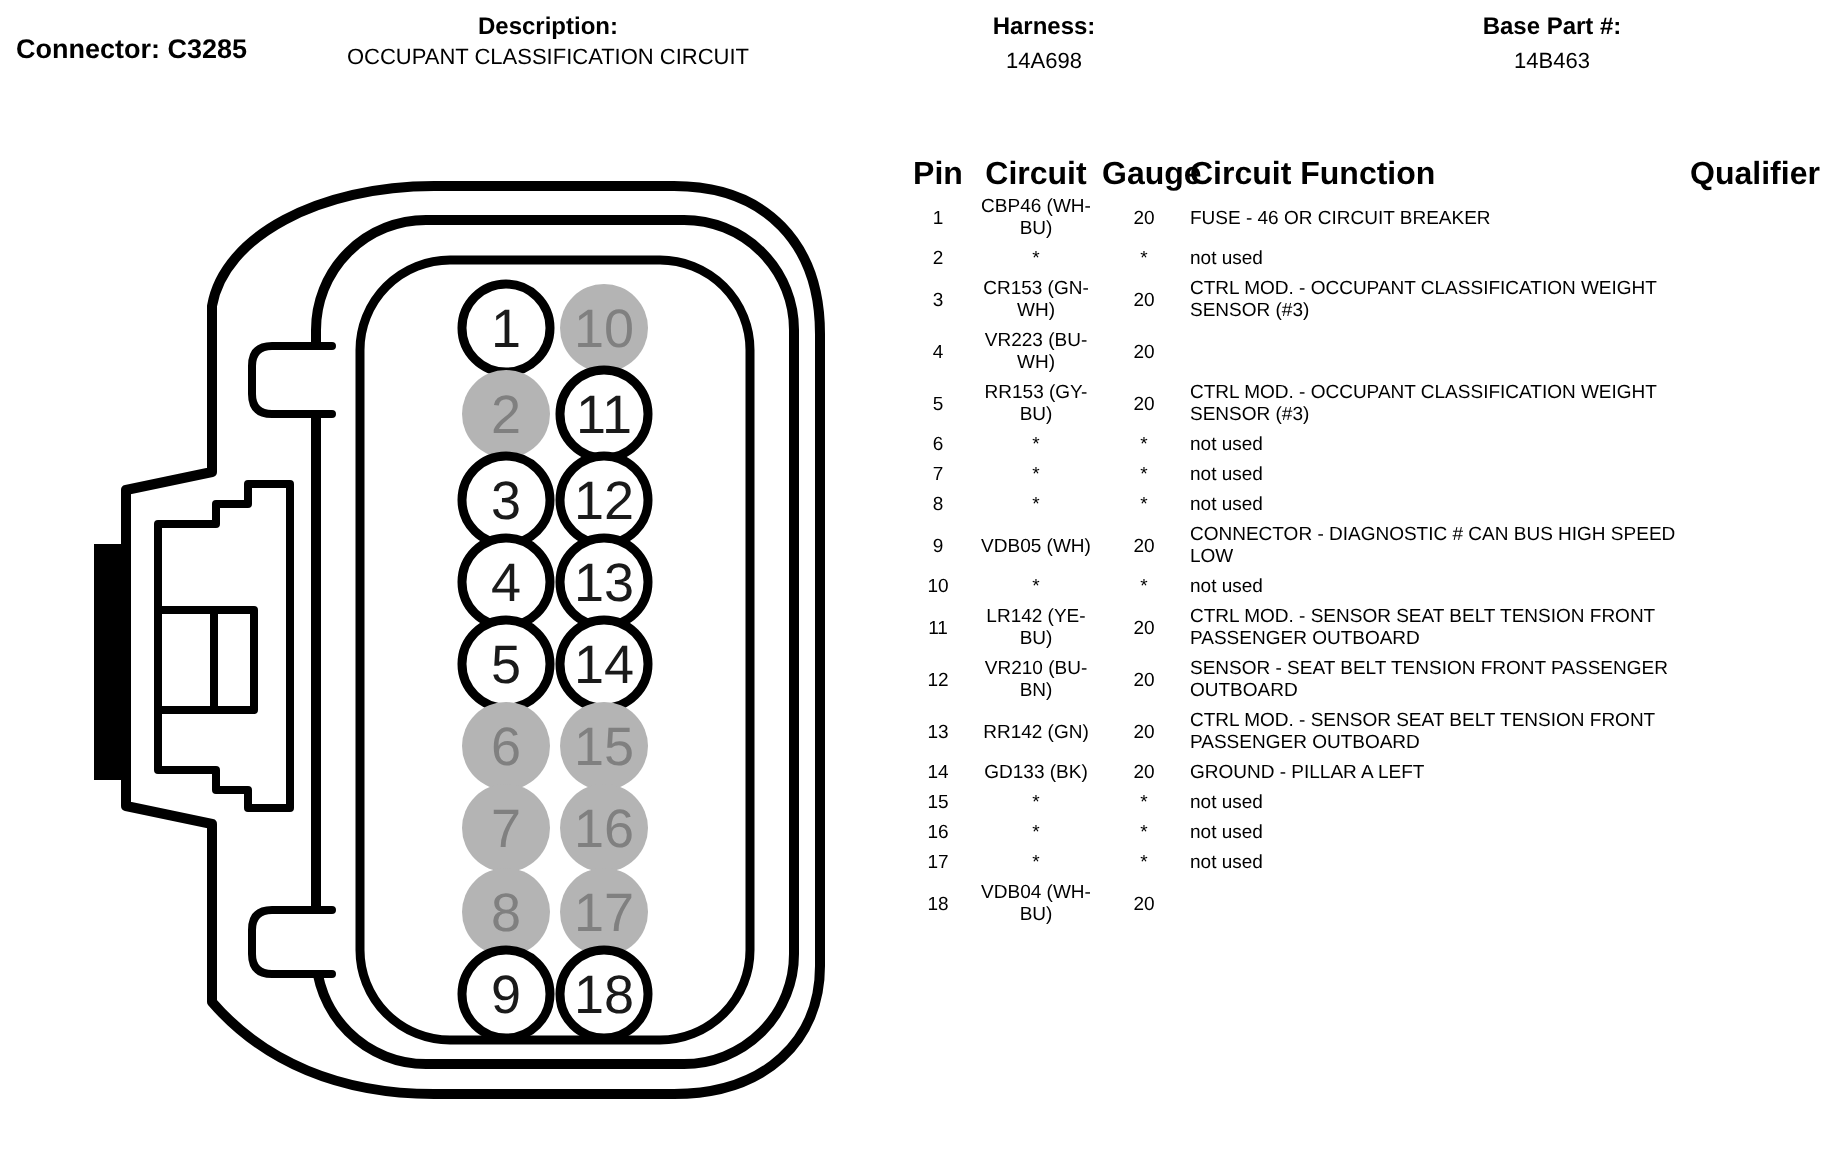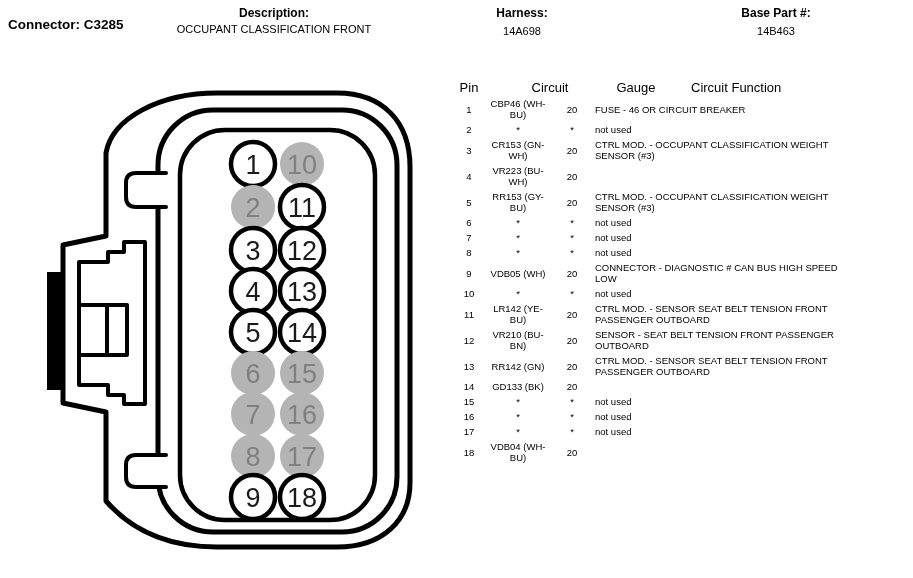--- a/index.html
+++ b/index.html
@@ -15,35 +15,35 @@
   .hdr-base{left:690px;width:172px;}
   .hdr-label{font-size:12px;font-weight:bold;}
   .hdr-value{font-size:11px;margin-top:5px;line-height:13px;}
   .hdr-desc .hdr-value{margin-top:3px;}
   
   .diagram-wrap{position:absolute;left:0;top:60px;width:450px;height:518px;}
   
   .pin-table{position:absolute;left:452px;top:80px;width:461px;font-size:9.5px;line-height:11px;}
   .trow{display:grid;grid-template-columns:34px 64px 44px 248px 71px;align-items:center;}
   .trow > div{padding:2px 1px;}
-  .thead{font-size:13px;font-weight:normal;line-height:12px;gap:32px;}
+  .thead{font-size:16px;font-weight:bold;line-height:12px;}
   .c-pin,.c-circuit,.c-gauge,.c-qual{text-align:center;}
   .c-func{text-align:left;padding-left:4px;}
   .thead .c-func{text-align:left;}
   .c-circuit{white-space:pre-line;}
 </style>
 </head>
 <body>
 
 <div class="hdr-connector">Connector: C3285</div>
 
 <div class="hdr-block hdr-desc">
   <div class="hdr-label">Description:</div>
   <div class="hdr-value">
-    <div>OCCUPANT CLASSIFICATION FRONT</div>
+    <div>OCCUPANT CLASSIFICATION CIRCUIT</div>
   </div>
 </div>
 
 <div class="hdr-block hdr-harness">
   <div class="hdr-label">Harness:</div>
   <div class="hdr-value">14A698</div>
 </div>
 
 <div class="hdr-block hdr-base">
   <div class="hdr-label">Base Part #:</div>
@@ -217,20 +217,21 @@
         <div class="c-pin">13</div>
         <div class="c-circuit">RR142 (GN)</div>
         <div class="c-gauge">20</div>
         <div class="c-func">CTRL MOD. - SENSOR SEAT BELT TENSION FRONT PASSENGER OUTBOARD</div>
         <div class="c-qual"></div>
       </div>
       <div class="trow">
         <div class="c-pin">14</div>
         <div class="c-circuit">GD133 (BK)</div>
         <div class="c-gauge">20</div>
+        <div class="c-func">GROUND - PILLAR A LEFT</div>
         <div class="c-qual"></div>
       </div>
       <div class="trow">
         <div class="c-pin">15</div>
         <div class="c-circuit">*</div>
         <div class="c-gauge">*</div>
         <div class="c-func">not used</div>
         <div class="c-qual"></div>
       </div>
       <div class="trow">

